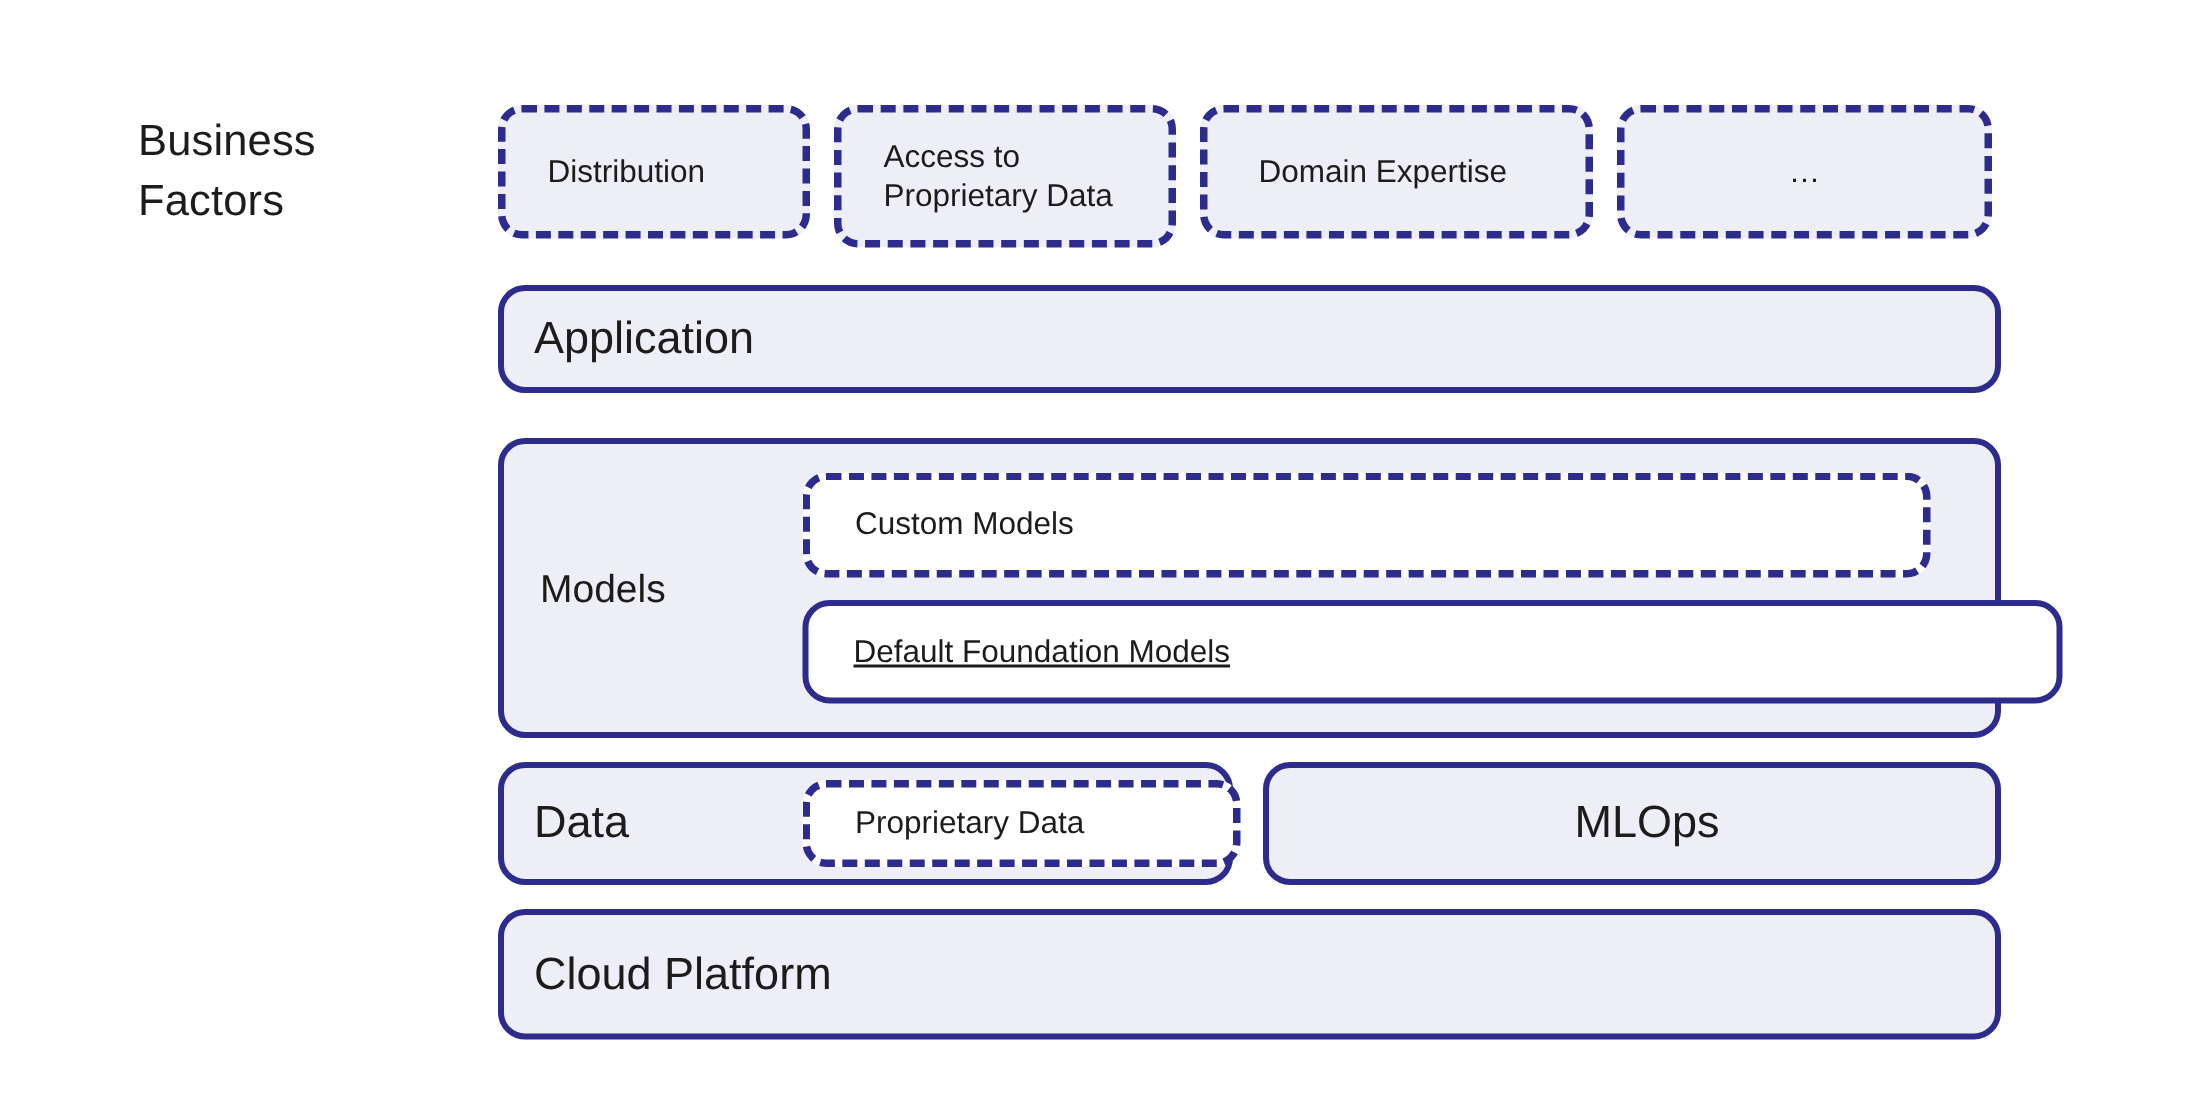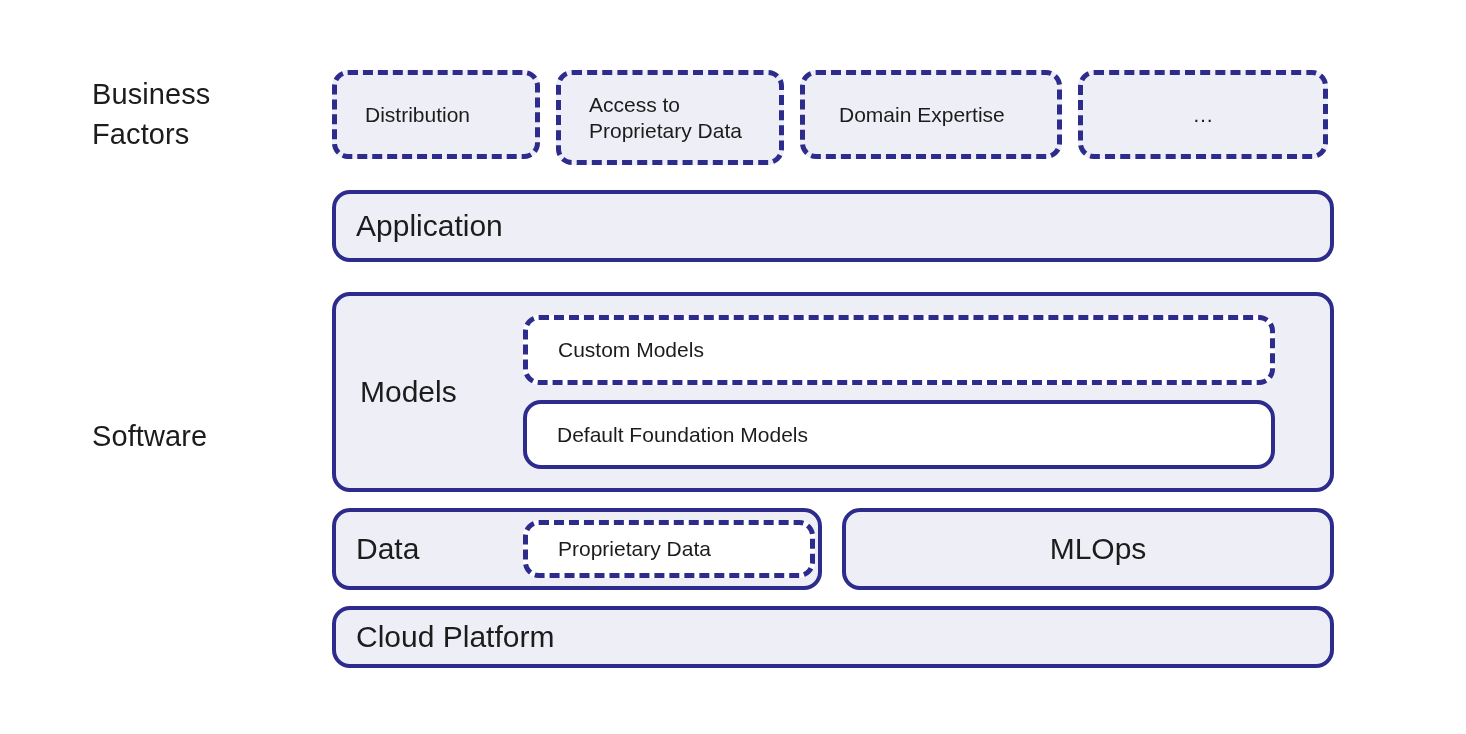--- a/index.html
+++ b/index.html
@@ -45,20 +45,21 @@
     display: flex;
     align-items: center;
   }
   .box.dashed {
     border-style: dashed;
     border-width: 5px;
     border-radius: 16px;
   }
   .box.white {
     background: #ffffff;
+    margin-left: 12px;
   }
 
   .box-title {
     font-size: 30px;
     line-height: 34px;
     color: #1c1c1c;
     padding-left: 20px;
     white-space: pre-line;
   }
   .box-title.small {
@@ -83,49 +84,48 @@
 
   
   #application { left: 332px; top: 178px; width: 1002px; height: 72px; }
 
   
   #models { left: 332px; top: 280px; width: 1002px; height: 200px; }
   #models-label {
     position: absolute;
     left: 360px;
     top: 363px;
-    font-size: 30px;
+    font-size: 26px;
     line-height: 34px;
     color: #1c1c1c;
   }
   #custom-models    { left: 523px; top: 303px; width: 752px; height: 70px; }
-  #default-models   { left: 523px; top: 388px; width: 752px; height: 69px; }
+  #default-models   { left: 523px; top: 388px; width: 840px; height: 69px; text-decoration: underline; }
 
   
   #data  { left: 332px; top: 496px; width: 490px; height: 82px; }
   #mlops { left: 842px; top: 496px; width: 492px; height: 82px; justify-content: center; }
   #proprietary-data { left: 523px; top: 508px; width: 292px; height: 58px; }
 
   
-  #cloud-platform { left: 332px; top: 594px; width: 1002px; height: 62px; }
+  #cloud-platform { left: 332px; top: 594px; width: 1002px; height: 87px; }
 
   
   #custom-models .box-title,
   #default-models .box-title,
   #proprietary-data .box-title { padding-left: 30px; }
 </style>
 </head>
 <body>
 
 <div id="stage">
 
   <div class="row-label" id="label-business">Business
 Factors</div>
 
-  <div class="row-label" id="label-software">Software</div>
 
   <div class="box dashed" id="bf-distribution">
     <span class="box-title small">Distribution</span>
   </div>
 
   <div class="box dashed" id="bf-access">
     <span class="box-title small">Access to
 Proprietary Data</span>
   </div>
 

